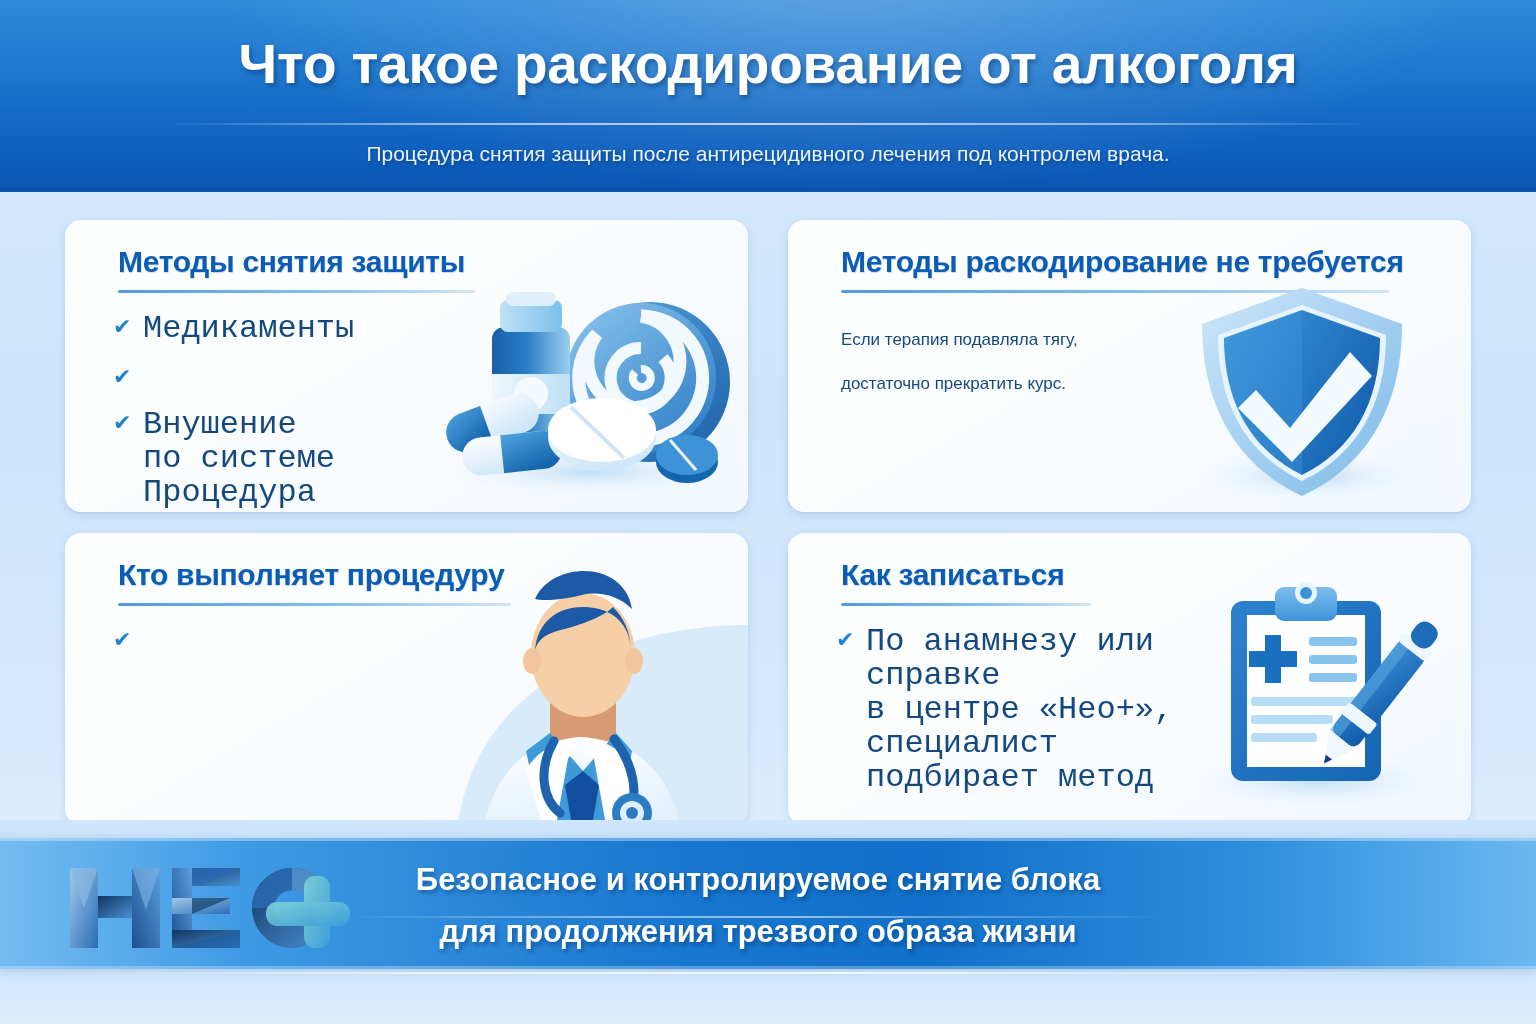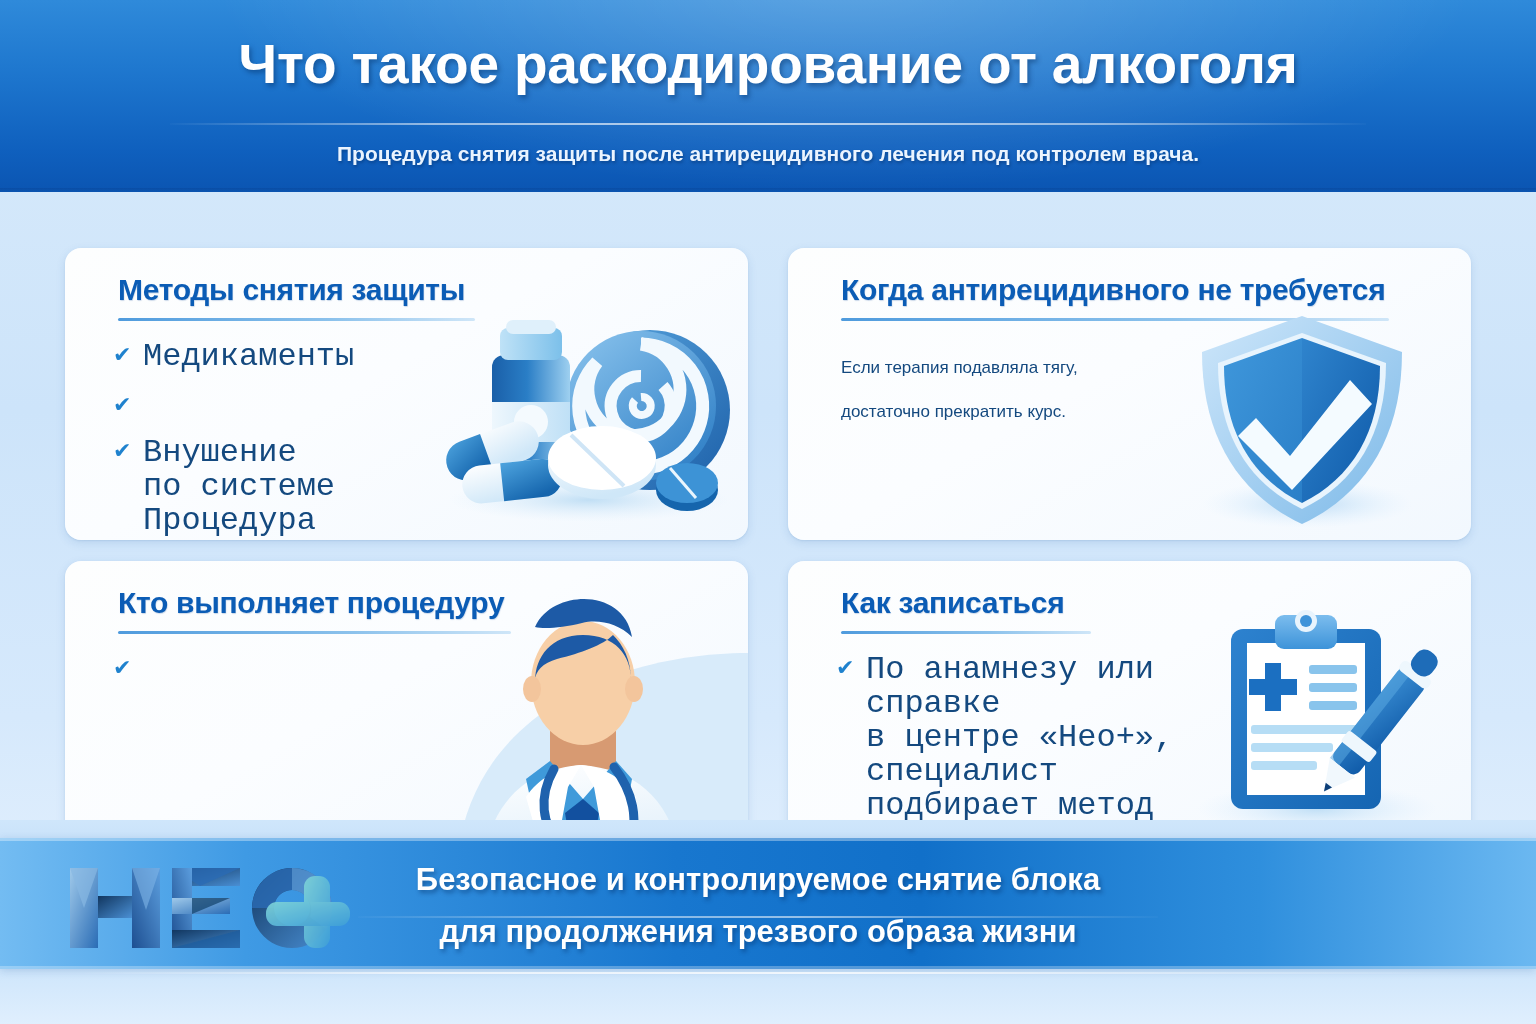--- a/index.html
+++ b/index.html
@@ -51,39 +51,38 @@
       rgba(255,255,255,0.70) 50%,
       rgba(255,255,255,0.50) 78%,
       rgba(255,255,255,0.02) 100%);
   }
   .hdr-sub {
     position: absolute;
     left: 0; top: 142px; width: 100%;
     text-align: center;
     color: #eaf4ff;
     font-size: 21px;
-    font-weight: 700;
+    font-weight: 400;
     text-shadow: 1px 2px 3px rgba(3,40,90,0.45);
     white-space: nowrap;
   }
 
   
   .grid {
     position: absolute;
     left: 65px; top: 220px;
     width: 1406px; height: 595px;
   }
   .card {
     position: absolute;
     width: 683px; height: 292px;
     border-radius: 16px;
     background: linear-gradient(150deg, #fdfefe 0%, #fbfdff 45%, #f2f8fe 100%);
     box-shadow: 0 3px 10px rgba(30,90,160,0.13), 0 1px 2px rgba(30,90,160,0.10);
     overflow: hidden;
-    margin-top: 28px;
   }
   .card.c1 { left: 0;     top: 0; }
   .card.c2 { left: 723px; top: 0; }
   .card.c3 { left: 0;     top: 313px; }
   .card.c4 { left: 723px; top: 313px; }
 
   .card-title {
     position: absolute;
     left: 53px; top: 25px;
     color: #0b5cb5;
@@ -307,21 +306,21 @@
         <line x1="137" y1="125" x2="190" y2="176" stroke="#cfe5f6" stroke-width="4"></line>
 
         <ellipse cx="253" cy="180" rx="31" ry="21" fill="#1565ad"></ellipse>
         <ellipse cx="253" cy="173" rx="31" ry="20" fill="#3d93d6"></ellipse>
         <line x1="236" y1="158" x2="262" y2="188" stroke="#eaf5fd" stroke-width="3"></line>
       </svg>
     </div>
   </div>
 
   <div class="card c2">
-    <div class="card-title">Когда антирецидивного не требуется</div>
+    <div class="card-title">Методы раскодирование не требуется</div>
     <div class="card-rule"></div>
     <div class="plaintext">Если терапия подавляла тягу,
 достаточно прекратить курс.</div>
 
     <div class="illus shield">
       <svg viewBox="0 0 225 230">
         <defs>
           <linearGradient id="shOuter" x1="0" y1="0" x2="1" y2="1">
             <stop offset="0" stop-color="#cde6fa"></stop>
               <stop offset="1" stop-color="#7cb9e8"></stop>

